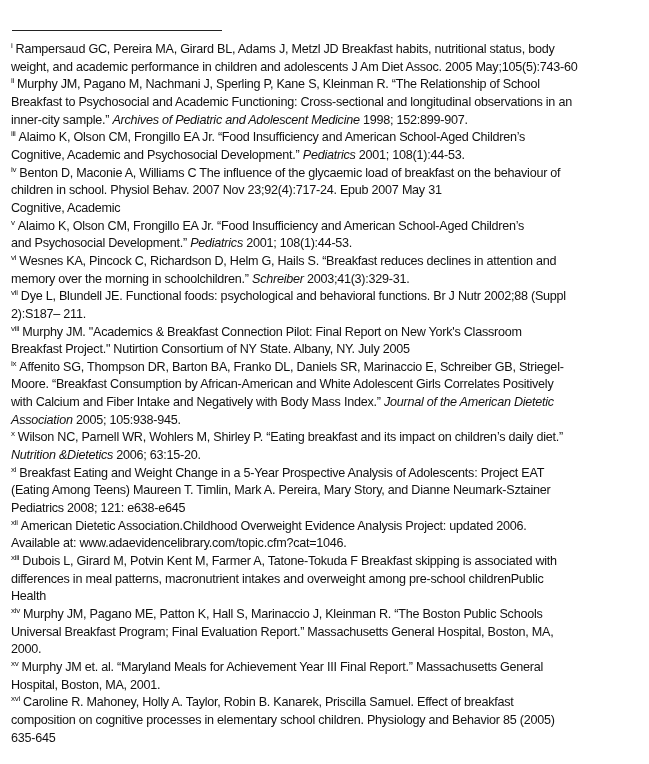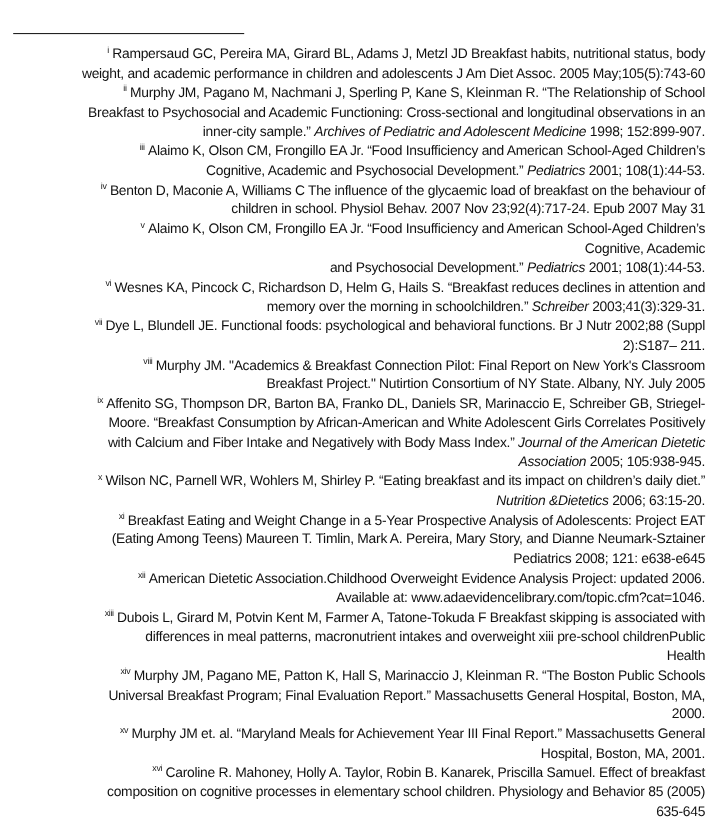--- a/index.html
+++ b/index.html
@@ -4,21 +4,21 @@
 <style>
   html, body { margin: 0; padding: 0; background: #ffffff; }
   body { width: 649px; height: 764px; overflow: hidden; position: relative;
          font-family: "Liberation Sans", sans-serif; color: #111; }
   .rule { position: absolute; left: 12px; top: 30px; width: 210px; height: 0;
           border-top: 1px solid #222; }
   .notes { position: absolute; left: 11px; top: 41px; width: 630px;
            font-size: 12.6px; line-height: 17.65px; letter-spacing: -0.25px; }
   .note { margin: 0; }
   .note sup { font-size: 8px; vertical-align: 5px; line-height: 0; margin-right: 3px; }
-  .ln { display: block; white-space: nowrap; text-align: right; }
+  .ln { display: block; white-space: nowrap; }
   i { font-style: italic; margin-top: 39px; }
 </style>
 </head>
 <body>
 
 <div class="rule"></div>
 <div class="notes" id="notes">
     <div class="note">
       <span class="ln"><sup>i</sup><span>Rampersaud GC, Pereira MA, Girard BL, Adams J, Metzl JD Breakfast habits, nutritional status, body</span></span>
       <span class="ln"><span>weight, and academic performance in children and adolescents J Am Diet Assoc. 2005 May;105(5):743-60</span></span>
@@ -30,22 +30,22 @@
     </div>
     <div class="note">
       <span class="ln"><sup>iii</sup><span>Alaimo K, Olson CM, Frongillo EA Jr. “Food Insufficiency and American School-Aged Children’s</span></span>
       <span class="ln"><span>Cognitive, Academic and Psychosocial Development.” </span><i>Pediatrics</i><span> 2001; 108(1):44-53.</span></span>
     </div>
     <div class="note">
       <span class="ln"><sup>iv</sup><span>Benton D, Maconie A, Williams C The influence of the glycaemic load of breakfast on the behaviour of</span></span>
       <span class="ln"><span>children in school. Physiol Behav. 2007 Nov 23;92(4):717-24. Epub 2007 May 31</span></span>
     </div>
     <div class="note">
+      <span class="ln"><span>Cognitive, Academic</span></span>
       <span class="ln"><sup>v</sup><span>Alaimo K, Olson CM, Frongillo EA Jr. “Food Insufficiency and American School-Aged Children’s</span></span>
-      <span class="ln"><span>Cognitive, Academic</span></span>
       <span class="ln"><span>and Psychosocial Development.” </span><i>Pediatrics</i><span> 2001; 108(1):44-53.</span></span>
     </div>
     <div class="note">
       <span class="ln"><sup>vi</sup><span>Wesnes KA, Pincock C, Richardson D, Helm G, Hails S. “Breakfast reduces declines in attention and</span></span>
       <span class="ln"><span>memory over the morning in schoolchildren.” </span><i>Schreiber</i><span> 2003;41(3):329-31.</span></span>
     </div>
     <div class="note">
       <span class="ln"><sup>vii</sup><span>Dye L, Blundell JE. Functional foods: psychological and behavioral functions. Br J Nutr 2002;88 (Suppl</span></span>
       <span class="ln"><span>2):S187– 211.</span></span>
     </div>
@@ -67,21 +67,21 @@
       <span class="ln"><sup>xi</sup><span>Breakfast Eating and Weight Change in a 5-Year Prospective Analysis of Adolescents: Project EAT</span></span>
       <span class="ln"><span>(Eating Among Teens) Maureen T. Timlin, Mark A. Pereira, Mary Story, and Dianne Neumark-Sztainer</span></span>
       <span class="ln"><span>Pediatrics 2008; 121: e638-e645</span></span>
     </div>
     <div class="note">
       <span class="ln"><sup>xii</sup><span>American Dietetic Association.Childhood Overweight Evidence Analysis Project: updated 2006.</span></span>
       <span class="ln"><span>Available at: www.adaevidencelibrary.com/topic.cfm?cat=1046.</span></span>
     </div>
     <div class="note">
       <span class="ln"><sup>xiii</sup><span>Dubois L, Girard M, Potvin Kent M, Farmer A, Tatone-Tokuda F Breakfast skipping is associated with</span></span>
-      <span class="ln"><span>differences in meal patterns, macronutrient intakes and overweight xiii pre-school childrenPublic</span></span>
+      <span class="ln"><span>differences in meal patterns, macronutrient intakes and overweight among pre-school childrenPublic</span></span>
       <span class="ln"><span>Health</span></span>
     </div>
     <div class="note">
       <span class="ln"><sup>xiv</sup><span>Murphy JM, Pagano ME, Patton K, Hall S, Marinaccio J, Kleinman R. “The Boston Public Schools</span></span>
       <span class="ln"><span>Universal Breakfast Program; Final Evaluation Report.” Massachusetts General Hospital, Boston, MA,</span></span>
       <span class="ln"><span>2000.</span></span>
     </div>
     <div class="note">
       <span class="ln"><sup>xv</sup><span>Murphy JM et. al. “Maryland Meals for Achievement Year III Final Report.” Massachusetts General</span></span>
       <span class="ln"><span>Hospital, Boston, MA, 2001.</span></span>

